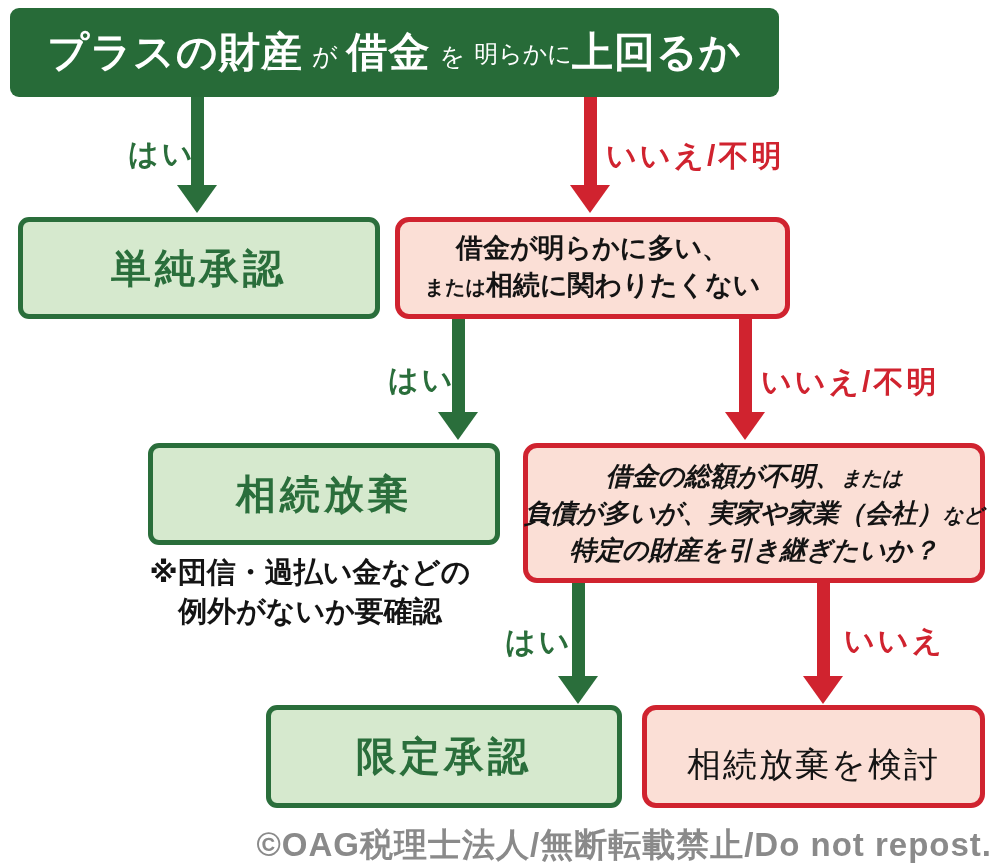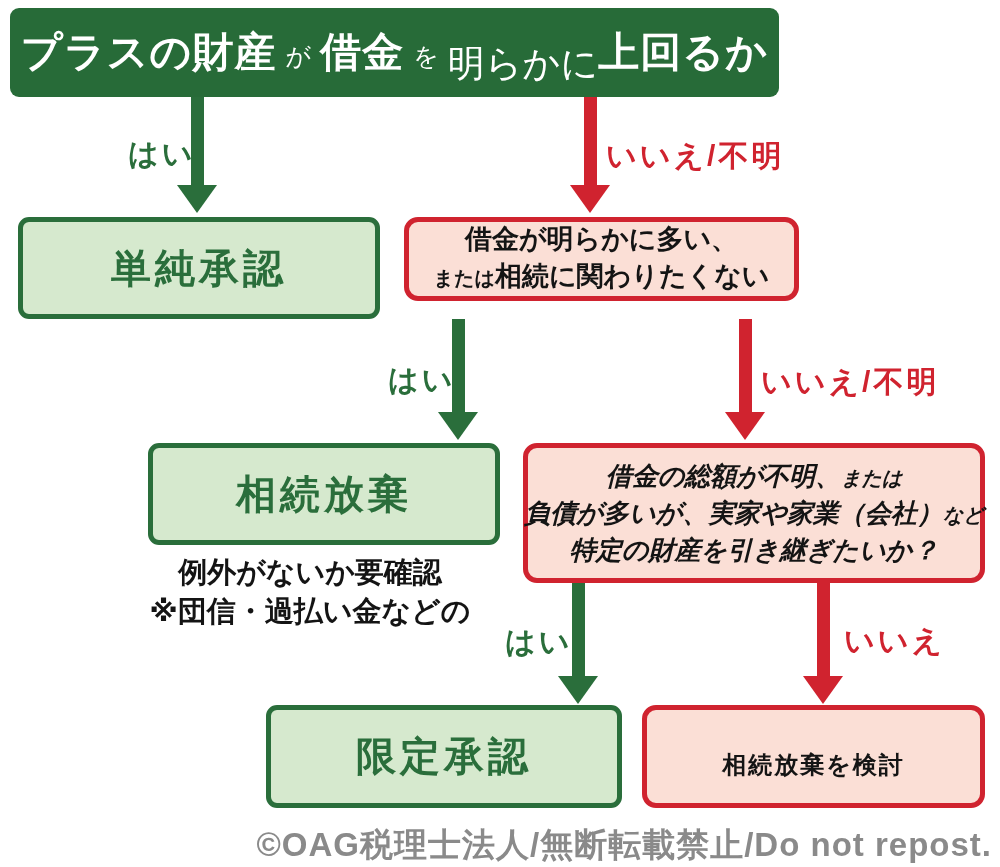--- a/index.html
+++ b/index.html
@@ -14,21 +14,21 @@
   *{box-sizing:border-box;margin:0;padding:0;}
   body{background:#ffffff;font-family:"Liberation Sans","DejaVu Sans",sans-serif;}
   .canvas{position:relative;width:1000px;height:867px;background:#ffffff;overflow:hidden;}
 
   
   .header-box{position:absolute;left:10px;top:8px;width:769px;height:89px;
     background:var(--green-dark);border-radius:9px;display:flex;align-items:center;
     justify-content:center;color:#fff;white-space:nowrap;}
   .seg-lg{font-size:41px;font-weight:900;letter-spacing:1px;}
   .seg-sm{font-size:25px;font-weight:500;margin:0 9px;position:relative;top:4px;}
-  .seg-md{font-size:37px;font-weight:500;position:relative;top:11px;}
+  .seg-md{font-size:24px;font-weight:500;position:relative;top:1px;}
 
   
   .varrow{position:absolute;width:40px;display:flex;flex-direction:column;align-items:center;}
   .shaft{width:13px;flex:1;}
   .head{width:0;height:0;border-left:20px solid transparent;border-right:20px solid transparent;border-top:28px solid;}
   .shaft.g{background:var(--green);} .head.g{border-top-color:var(--green);}
   .shaft.r{background:var(--red);}   .head.r{border-top-color:var(--red);}
 
   
   .edge-label{position:absolute;font-size:30px;font-weight:600;letter-spacing:3px;white-space:nowrap;}
@@ -38,21 +38,21 @@
   
   .gbox{position:absolute;background:var(--lgreen);border:5px solid var(--green);
     border-radius:11px;display:flex;align-items:center;justify-content:center;}
   .gbox-title{font-size:40px;font-weight:900;color:var(--green);letter-spacing:4px;}
   .pbox{position:absolute;background:var(--pink);border:5px solid var(--red);
     border-radius:14px;display:flex;flex-direction:column;align-items:center;
     justify-content:center;color:var(--ink);text-align:center;}
   .pbox .pline{font-size:27px;line-height:37px;font-weight:600;white-space:nowrap;}
   .pbox.small .pline{font-size:26px;line-height:35px;font-style:italic;}
   .pline .sm{font-size:20px;font-weight:600;}
-  .consider-title{font-size:24px;font-weight:700;color:var(--ink);letter-spacing:2px;margin-top:16px;}
+  .consider-title{font-size:34px;font-weight:400;color:var(--ink);letter-spacing:2px;margin-top:16px;}
 
   
   .note{position:absolute;left:130px;top:553px;width:360px;text-align:center;
     color:var(--ink);font-size:29px;line-height:39px;font-weight:700;white-space:nowrap;}
 
   
   .footer{position:absolute;right:8px;top:823px;font-size:33px;font-weight:700;
     color:var(--gray);letter-spacing:1px;white-space:nowrap;}
 </style>
 </head>
@@ -78,43 +78,43 @@
   <div class="varrow" style="left:570px;top:97px;height:116px">
     <div class="shaft r"></div>
     <div class="head r"></div>
   </div>
   <div class="edge-label red" style="left:606px;top:136px">いいえ/不明</div>
 
   <div class="gbox" style="left:18px;top:217px;width:362px;height:102px">
     <span class="gbox-title">単純承認</span>
   </div>
 
-  <div class="pbox" style="left:404px;top:217px;width:395px;height:84px">
+  <div class="pbox" style="left:395px;top:217px;width:395px;height:102px">
     <div class="pline">借金が明らかに多い、</div>
     <div class="pline"><span class="sm">または</span><span>相続に関わりたくない</span></div>
   </div>
 
   <div class="varrow" style="left:438px;top:319px;height:121px">
     <div class="shaft g"></div>
     <div class="head g"></div>
   </div>
   <div class="edge-label green" style="left:388px;top:360px">はい</div>
 
   <div class="varrow" style="left:725px;top:319px;height:121px">
     <div class="shaft r"></div>
     <div class="head r"></div>
   </div>
   <div class="edge-label red" style="left:761px;top:362px">いいえ/不明</div>
 
   <div class="gbox" style="left:148px;top:443px;width:352px;height:102px">
     <span class="gbox-title">相続放棄</span>
   </div>
   <div class="note">
+    <div>※団信・過払い金などの</div>
     <div>例外がないか要確認</div>
-    <div>※団信・過払い金などの</div>
   </div>
 
   <div class="pbox small" style="left:523px;top:443px;width:462px;height:140px">
     <div class="pline"><span>借金の総額が不明、</span><span class="sm">または</span></div>
     <div class="pline"><span>負債が多いが、実家や家業（会社）</span><span class="sm">など</span></div>
     <div class="pline">特定の財産を引き継ぎたいか？</div>
   </div>
 
   <div class="varrow" style="left:558px;top:583px;height:121px">
     <div class="shaft g"></div>

